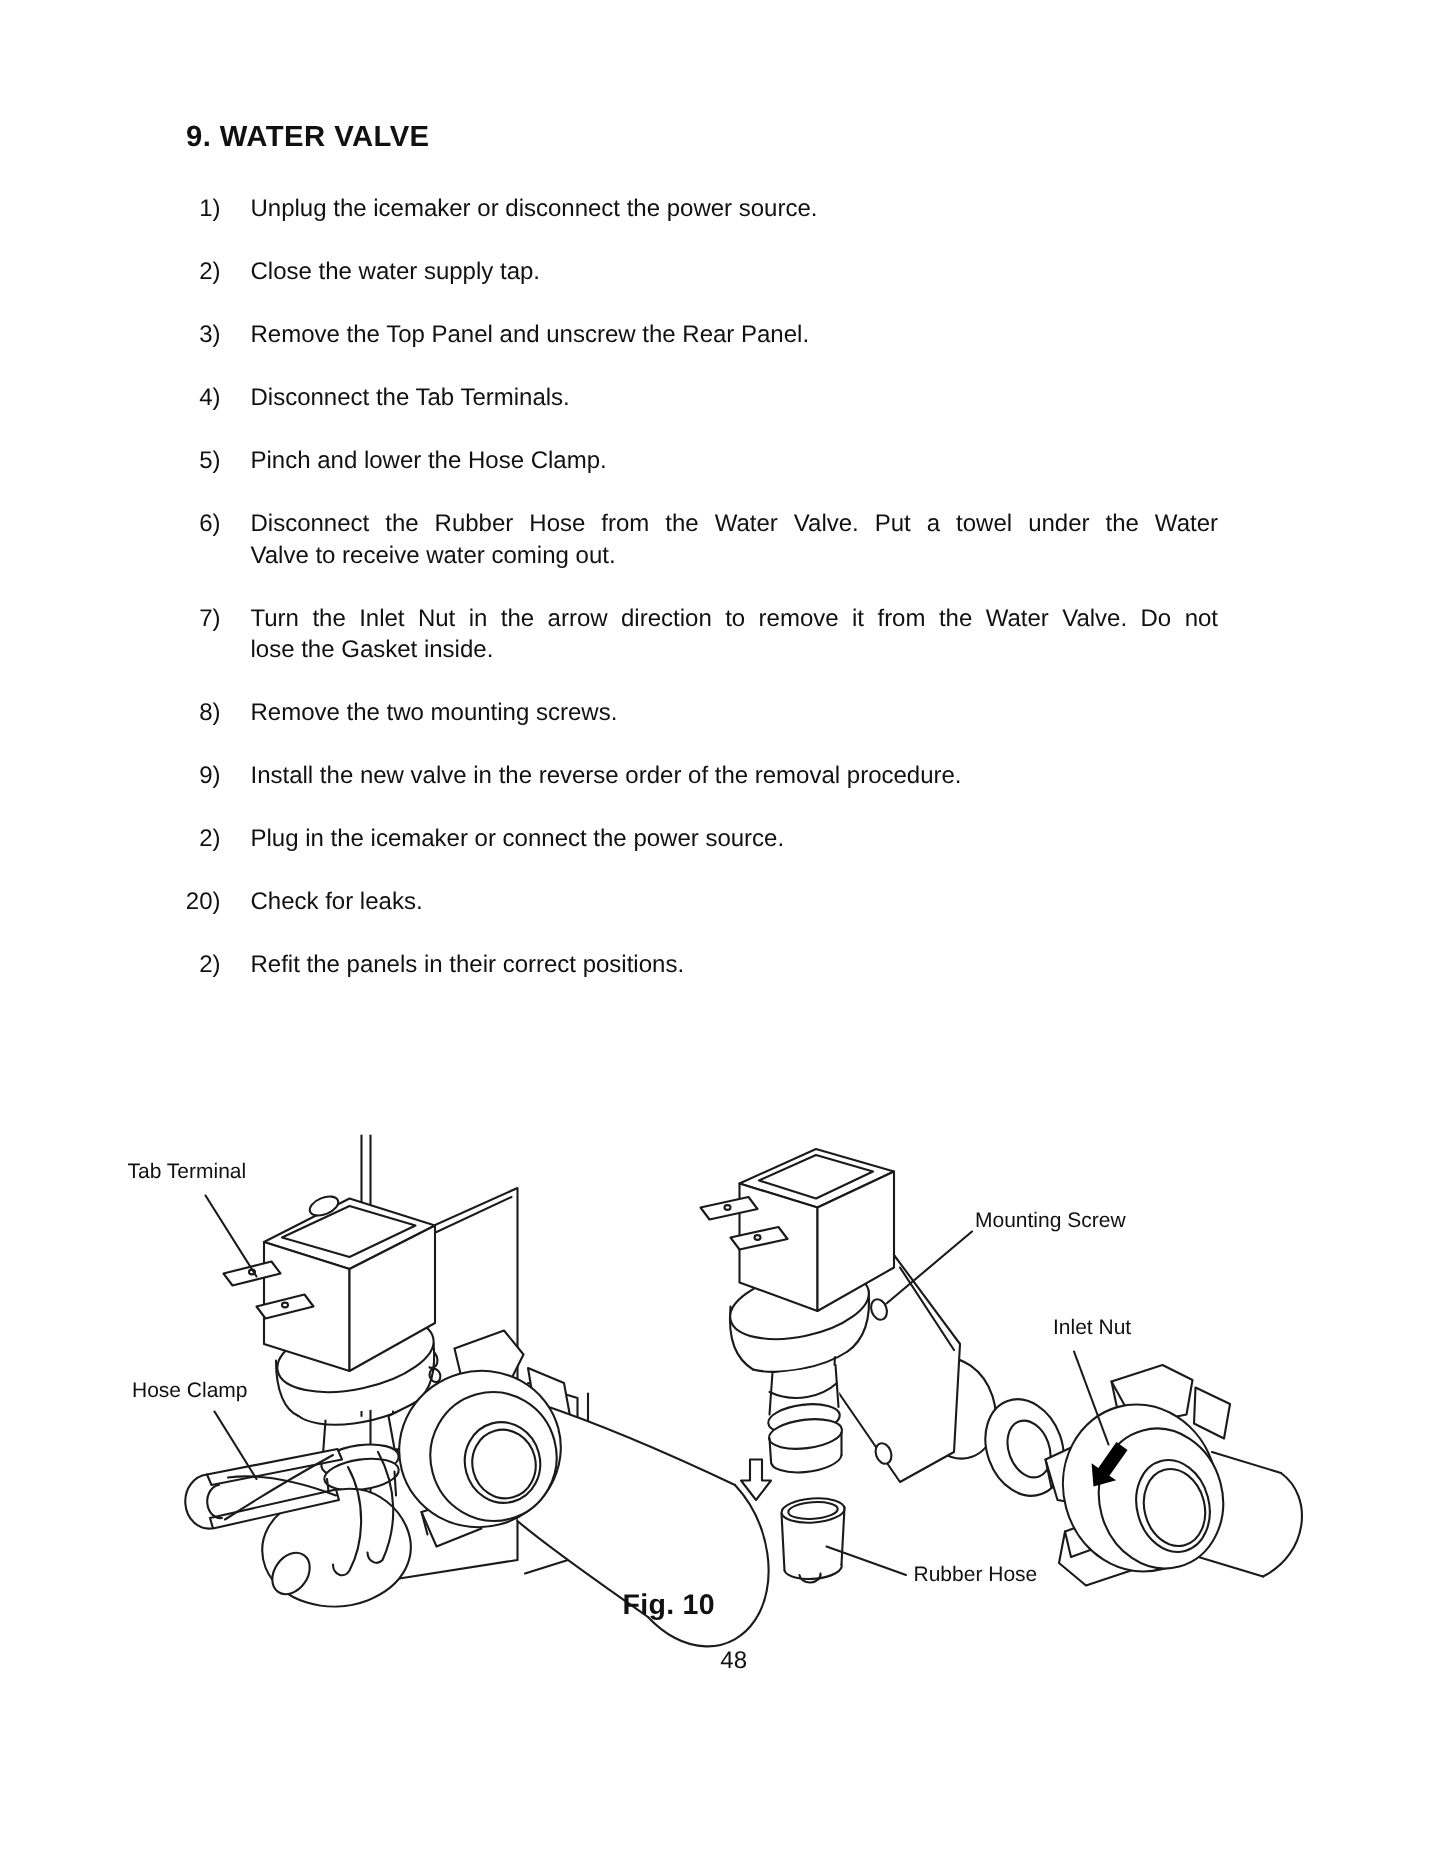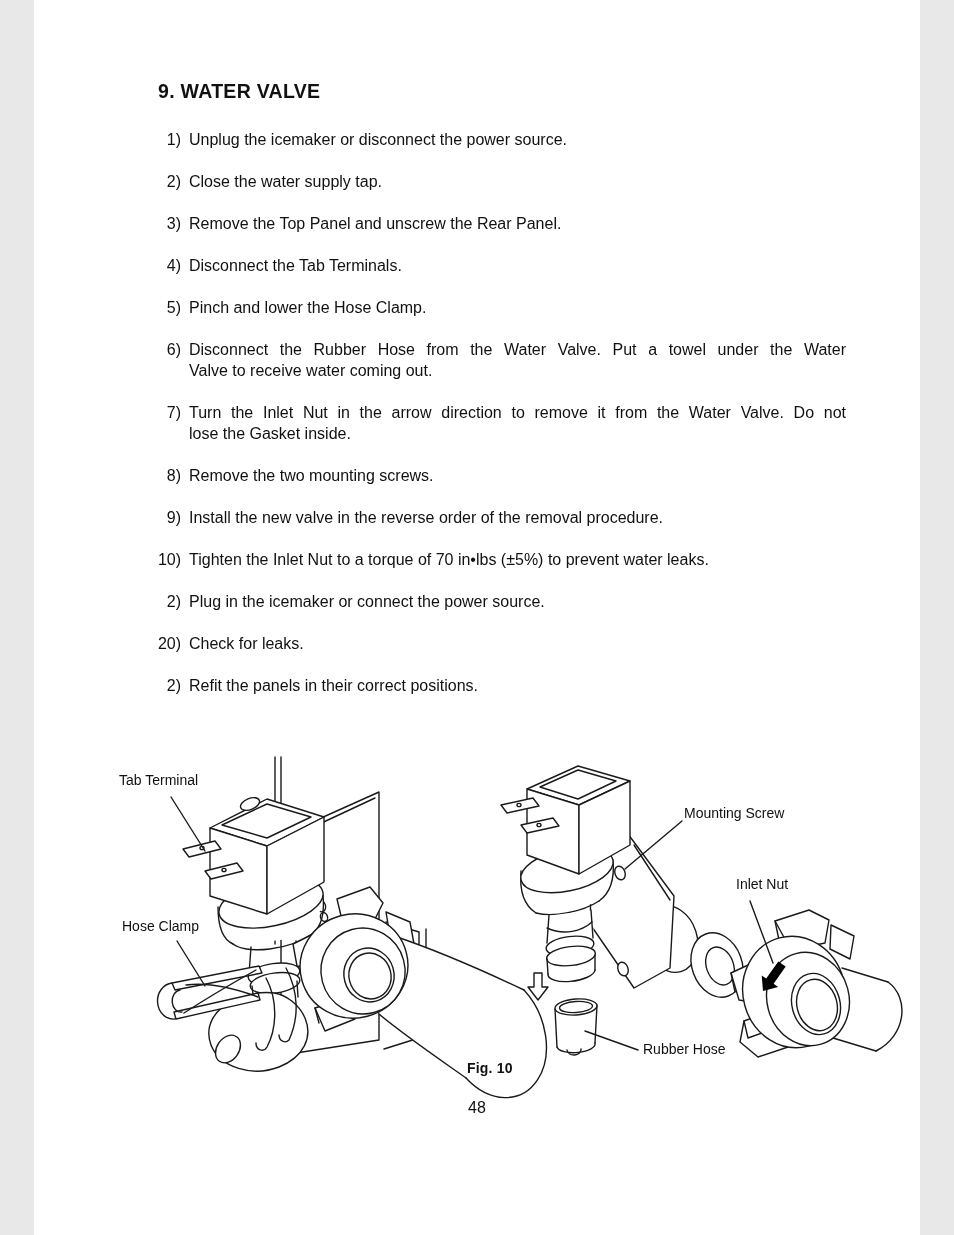--- a/index.html
+++ b/index.html
@@ -1,26 +1,26 @@
 <!DOCTYPE html>
 <html><head>
 <meta charset="utf-8">
 <style>
   html,body{margin:0;padding:0;background:#e8e8e8}
-  .page{position:relative;width:886px;height:1235px;margin:0 auto;background:#ffffff;
+  .page{position:relative;width:954px;height:1235px;margin:0 auto;background:#ffffff;
         font-family:"Liberation Sans","DejaVu Sans",sans-serif;color:#111;overflow:hidden}
   .title{position:absolute;left:124px;top:80px;font-size:19.5px;font-weight:bold;letter-spacing:.3px}
   .list{position:absolute;left:117px;top:129px;width:695px}
   .item{display:flex;margin-bottom:21px;font-size:16px;line-height:21px}
   .num{width:30px;text-align:right;flex:none;white-space:nowrap}
-  .tx{margin-left:8px;flex:1}
+  .tx{margin-left:20px;flex:1}
   .jl{text-align:justify;text-align-last:justify}
   .fig-label{position:absolute;font-size:14px;line-height:17px;white-space:nowrap}
-  .fig-caption{position:absolute;left:433px;top:1060px;font-size:14px;font-weight:bold;letter-spacing:.2px}
-  .pageno{position:absolute;left:434px;top:1099px;width:64px;text-align:left;font-size:16px}
+  .fig-caption{position:absolute;left:415px;top:1060px;font-size:19px;font-weight:bold;letter-spacing:.2px}
+  .pageno{position:absolute;left:434px;top:1099px;width:64px;text-align:right;font-size:16px}
   svg.fig{position:absolute;left:0;top:740px}
   .ln{fill:none;stroke:#1a1a1a;stroke-width:1.4;stroke-linejoin:round;stroke-linecap:round}
   .wf{fill:#ffffff;stroke:#1a1a1a;stroke-width:1.4;stroke-linejoin:round;stroke-linecap:round}
   .occ{fill:#ffffff;stroke:none}
   .blk{fill:#000000;stroke:none}
 </style>
 </head>
 <body>
 
 <div class="page">
@@ -62,24 +62,20 @@
         <div>lose the Gasket inside.</div>
       </span>
     </div>
     <div class="item">
       <span class="num">8)</span>
       <span class="tx"><span>Remove the two mounting screws.</span></span>
     </div>
     <div class="item">
       <span class="num">9)</span>
       <span class="tx"><span>Install the new valve in the reverse order of the removal procedure.</span></span>
-    </div>
-    <div class="item">
-      <span class="num">10)</span>
-      <span class="tx"><span>Tighten the Inlet Nut to a torque of 70 in•lbs (±5%) to prevent water leaks.</span></span>
     </div>
     <div class="item">
       <span class="num">2)</span>
       <span class="tx"><span>Plug in the icemaker or connect the power source.</span></span>
     </div>
     <div class="item">
       <span class="num">20)</span>
       <span class="tx"><span>Check for leaks.</span></span>
     </div>
     <div class="item">

